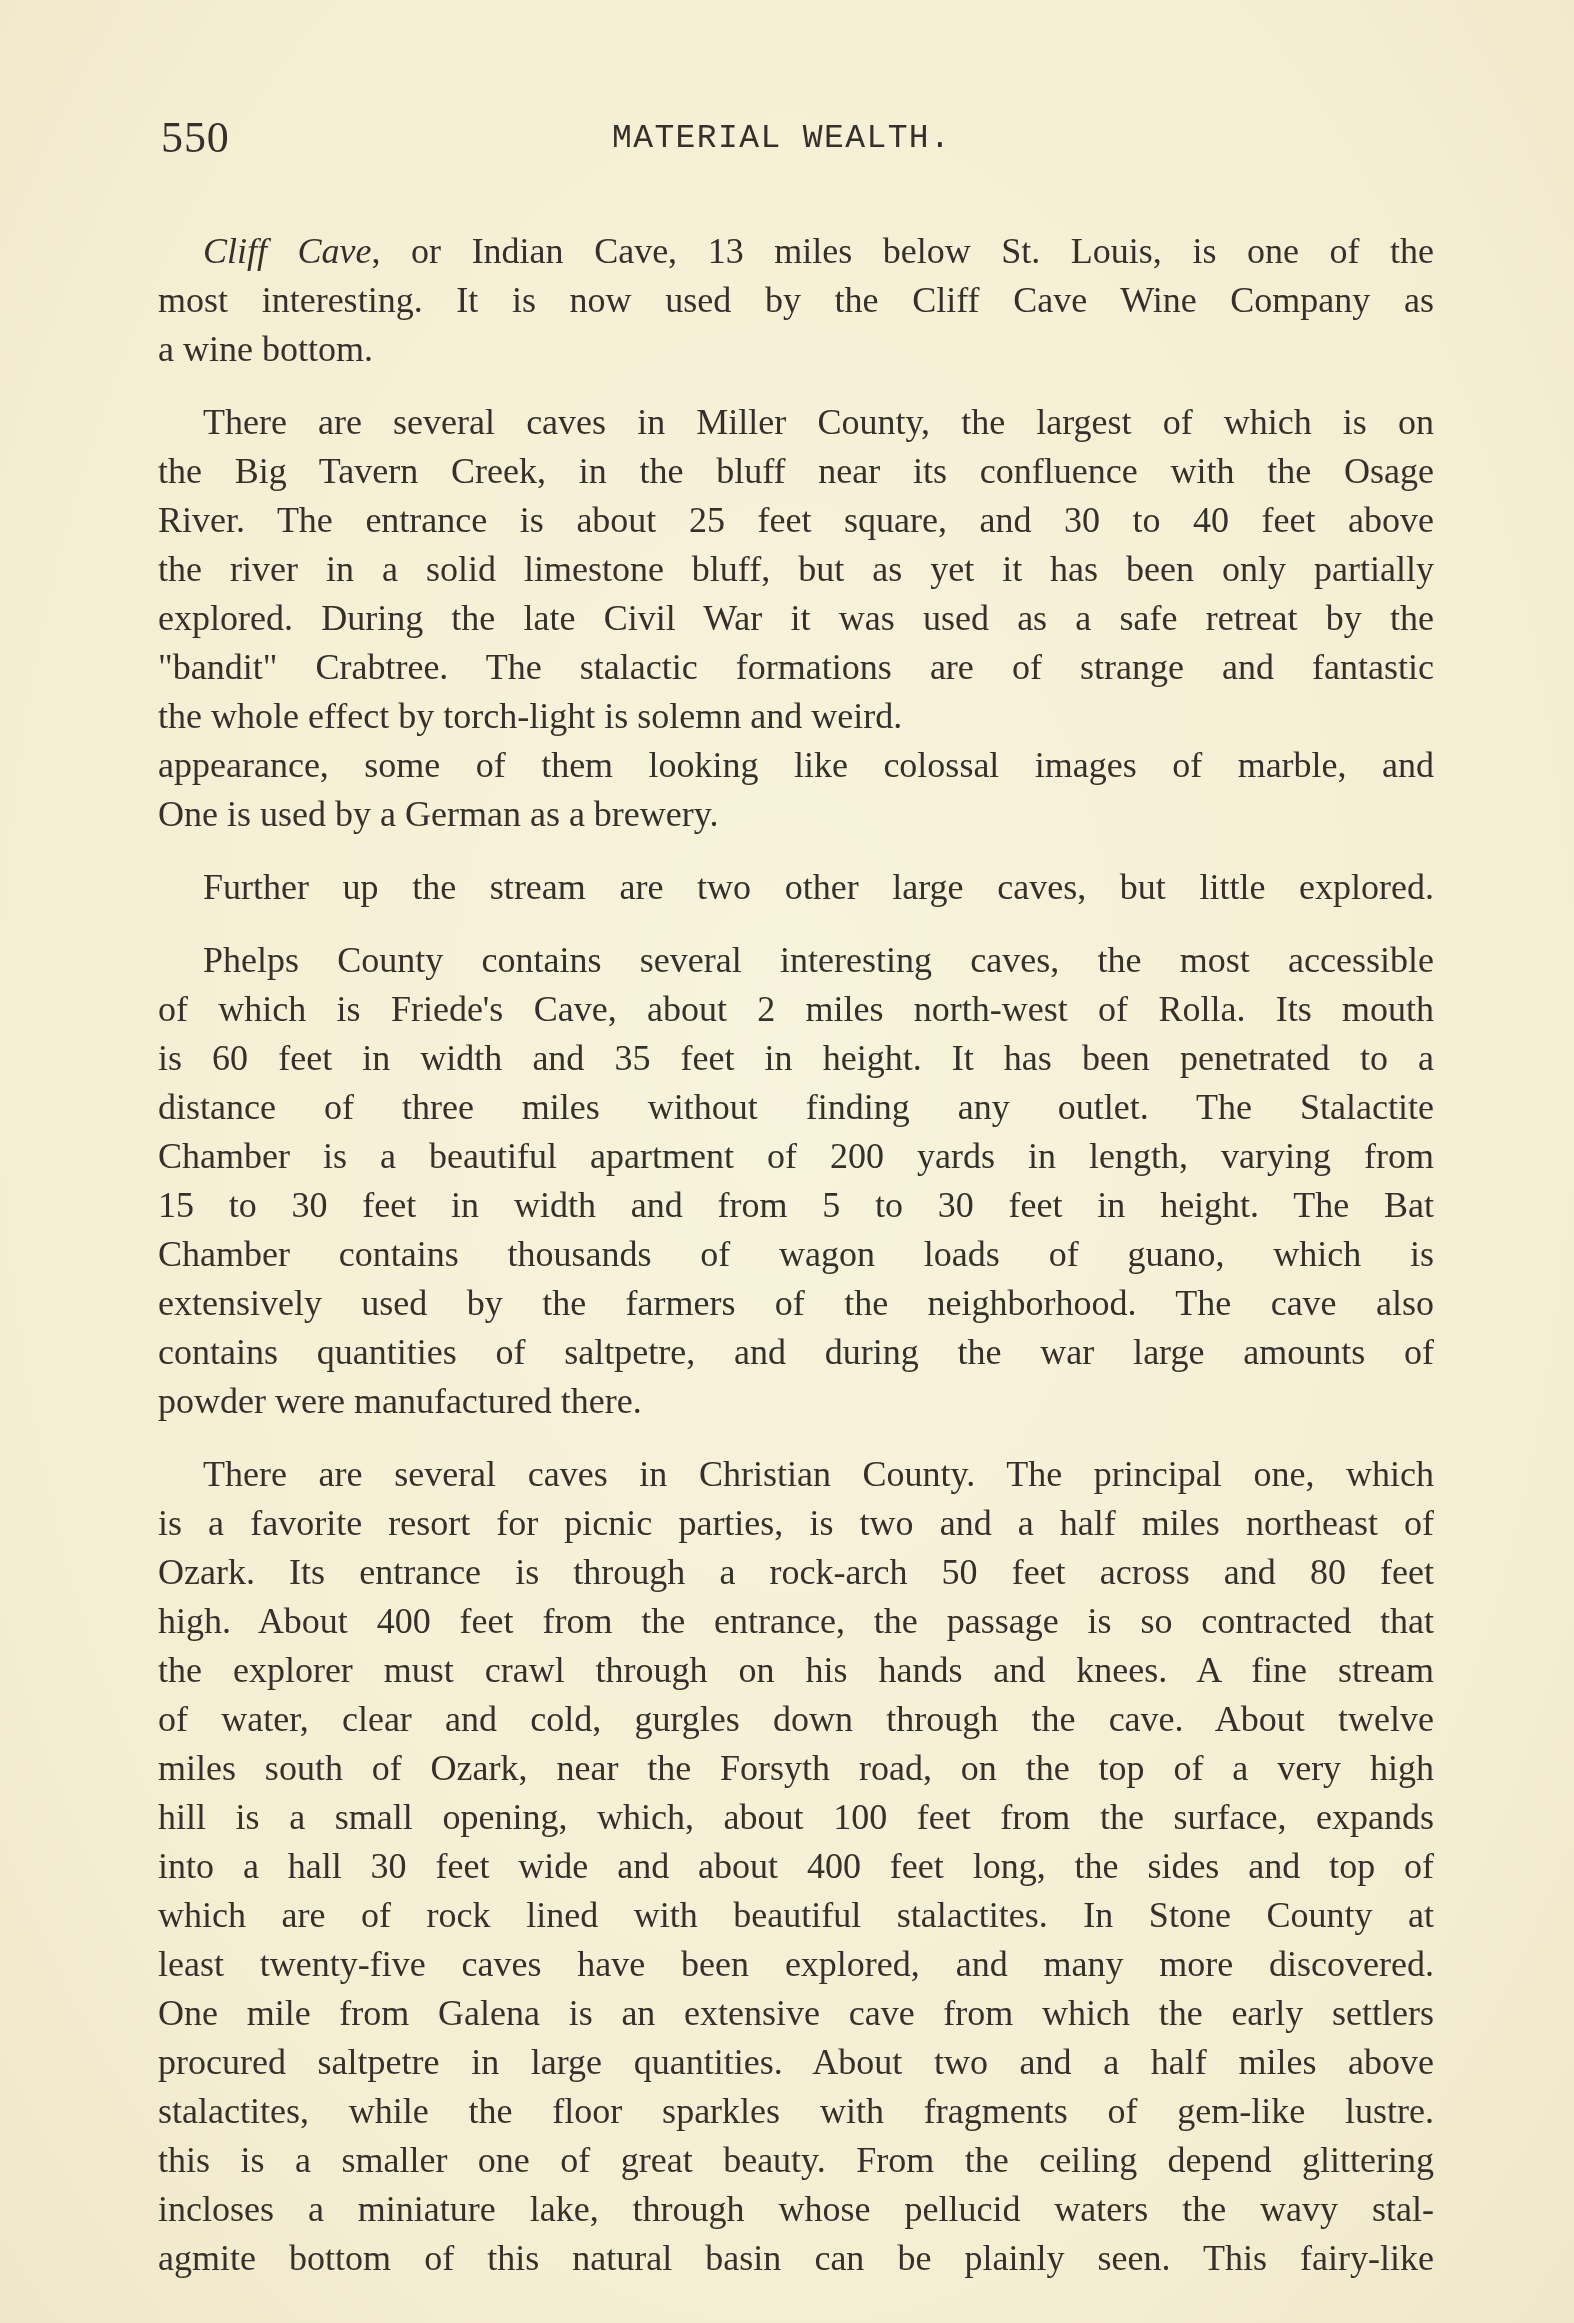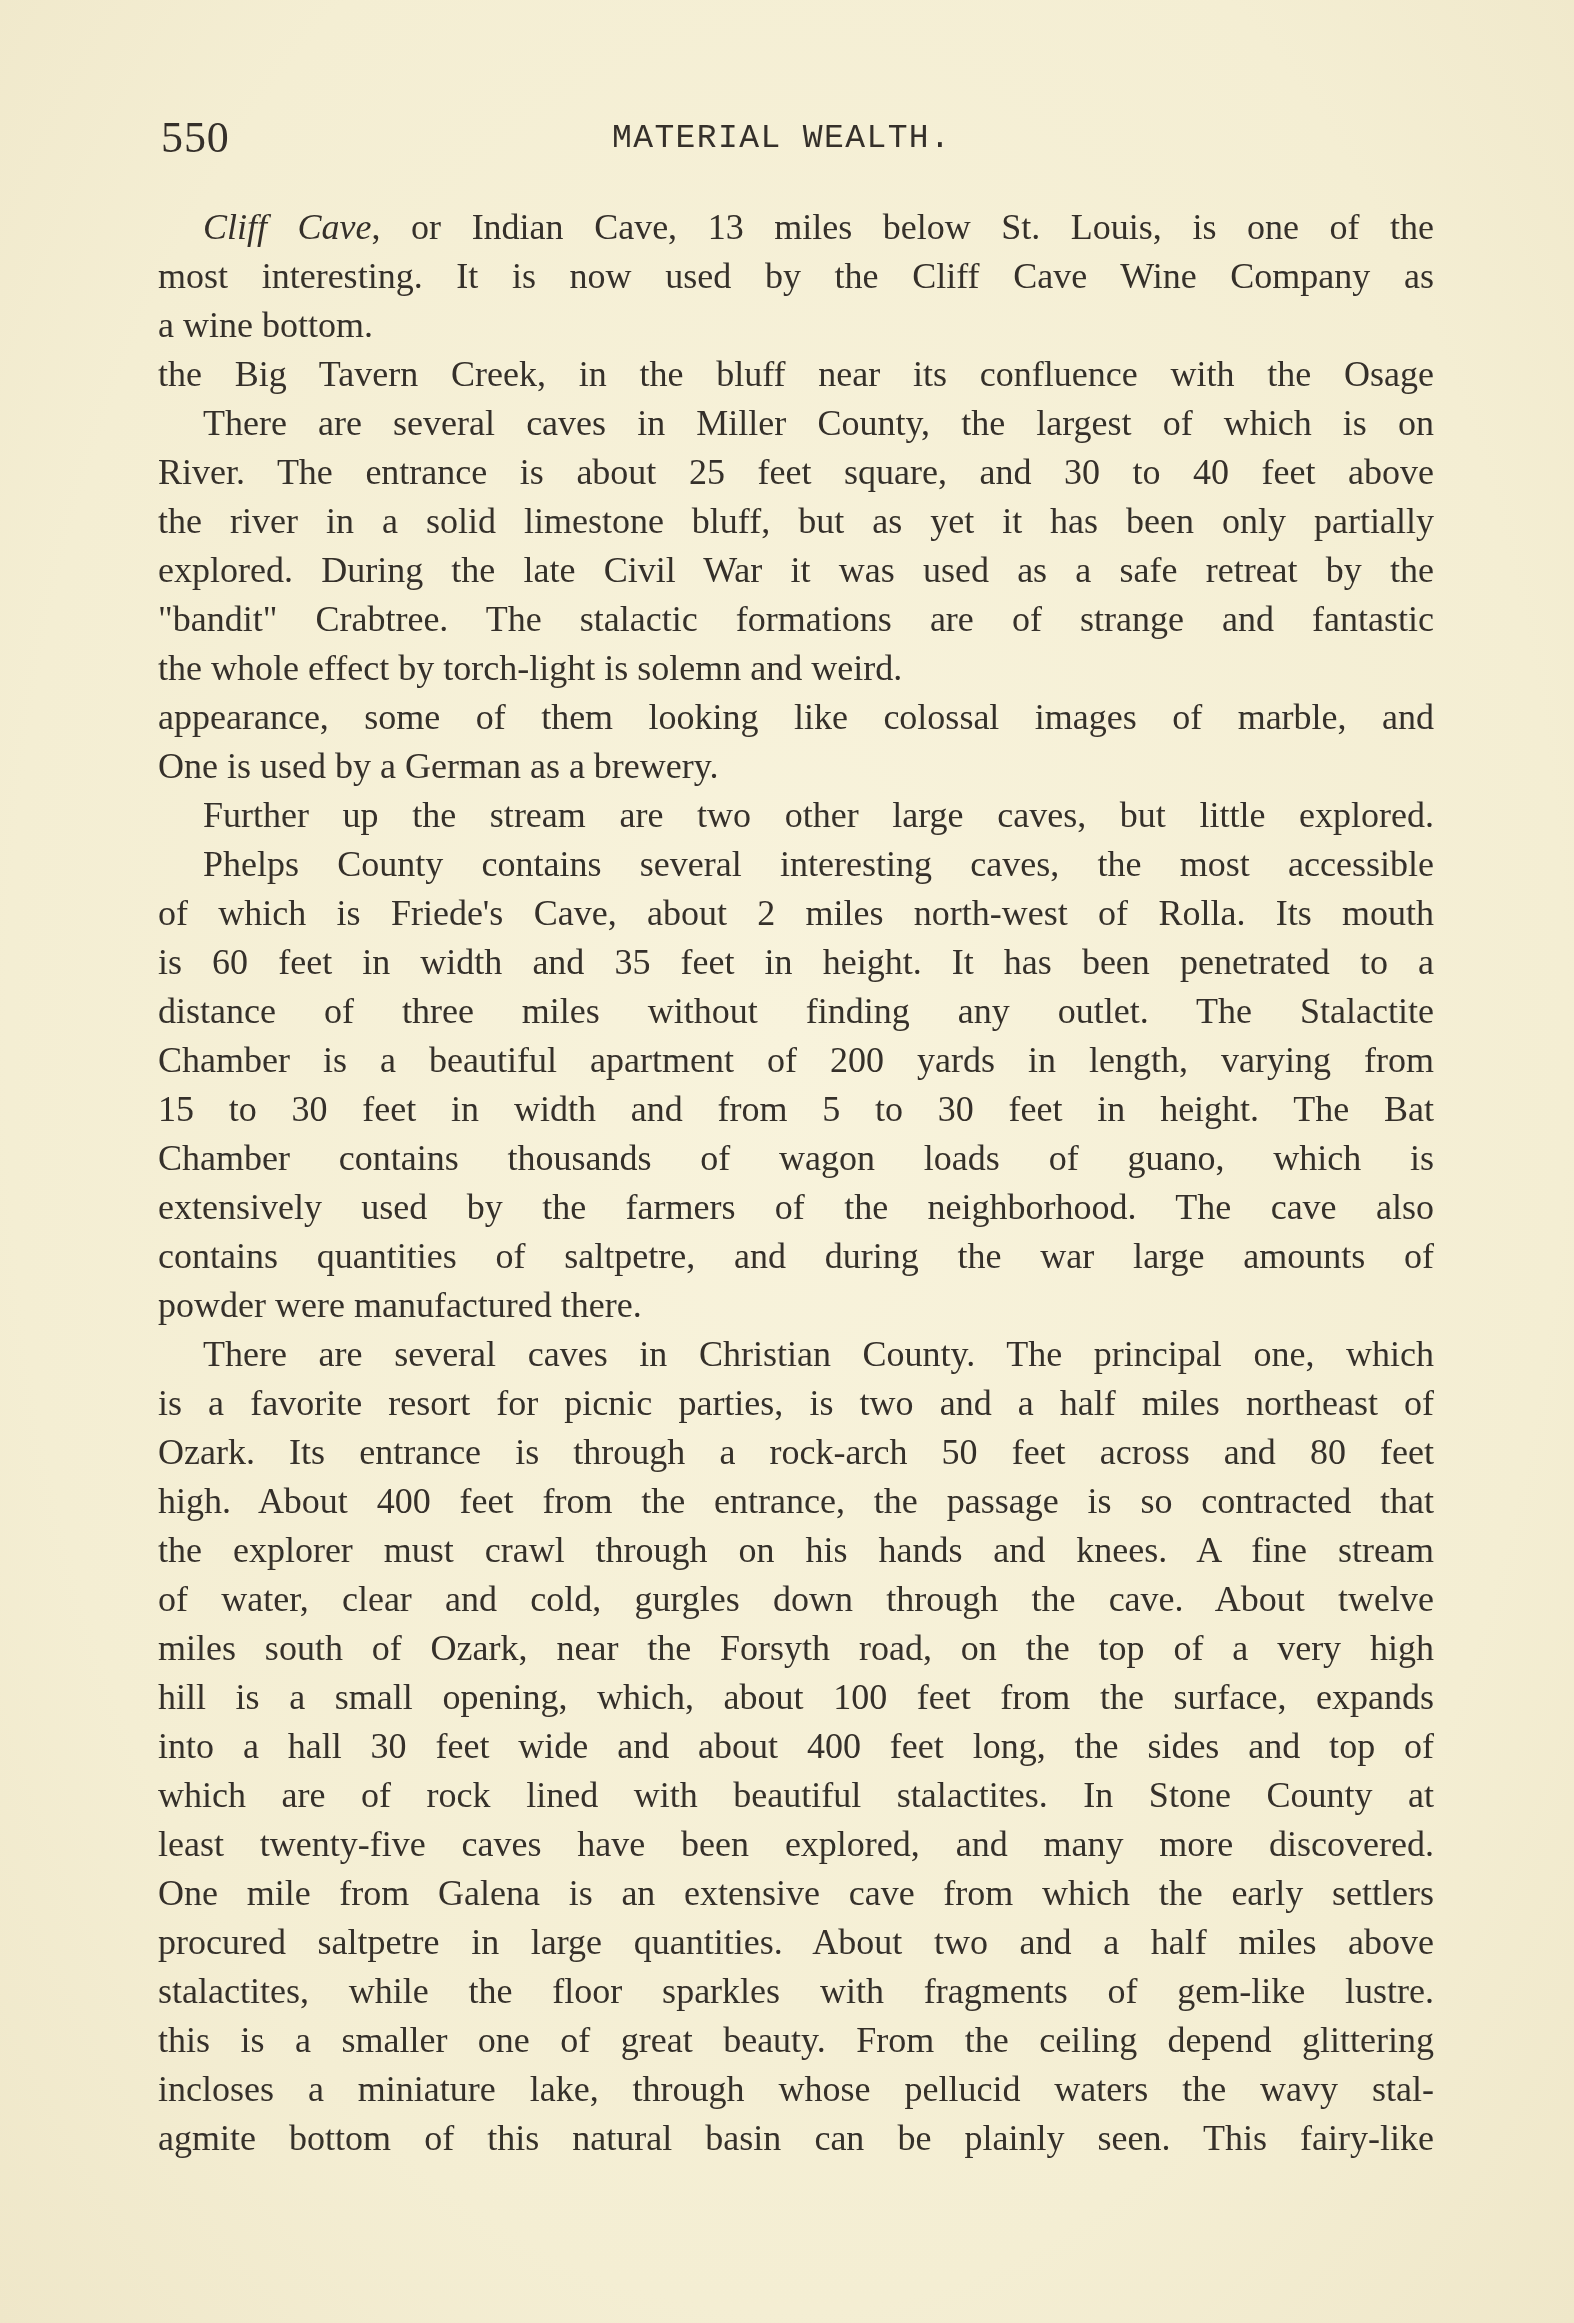--- a/index.html
+++ b/index.html
@@ -50,20 +50,21 @@
     text-align: justify;
     text-align-last: justify;
     white-space: nowrap;
     overflow: visible;
   }
   .line.last {
     text-align-last: left;
   }
   .line.indent {
     padding-left: 45px;
+    margin-top: 24px;
   }
   .line span.jt {
     display: block;
     white-space: normal;
     text-align: justify;
     text-align-last: justify;
   }
   .line.last span.jt {
     text-align-last: left;
   }
@@ -85,26 +86,26 @@
       </div>
     <div class="line">
         <span class="jt">most interesting.  It is now used by the Cliff Cave Wine Company as</span>
       </div>
     <div class="line last">
         <span class="jt">a wine bottom.</span>
       </div>
   </div>
 
   <div class="paragraph">
+    <div class="line indent">
+        <span class="jt">There are several caves in Miller County, the largest of which is on</span>
+      </div>
     <div class="line">
         <span class="jt">the Big Tavern Creek, in the bluff near its confluence with the Osage</span>
       </div>
-    <div class="line indent">
-        <span class="jt">There are several caves in Miller County, the largest of which is on</span>
-      </div>
     <div class="line">
         <span class="jt">River.  The entrance is about 25 feet square, and 30 to 40 feet above</span>
       </div>
     <div class="line">
         <span class="jt">the river in a solid limestone bluff, but as yet it has been only partially</span>
       </div>
     <div class="line">
         <span class="jt">explored.  During the late Civil War it was used as a safe retreat by the</span>
       </div>
     <div class="line">

